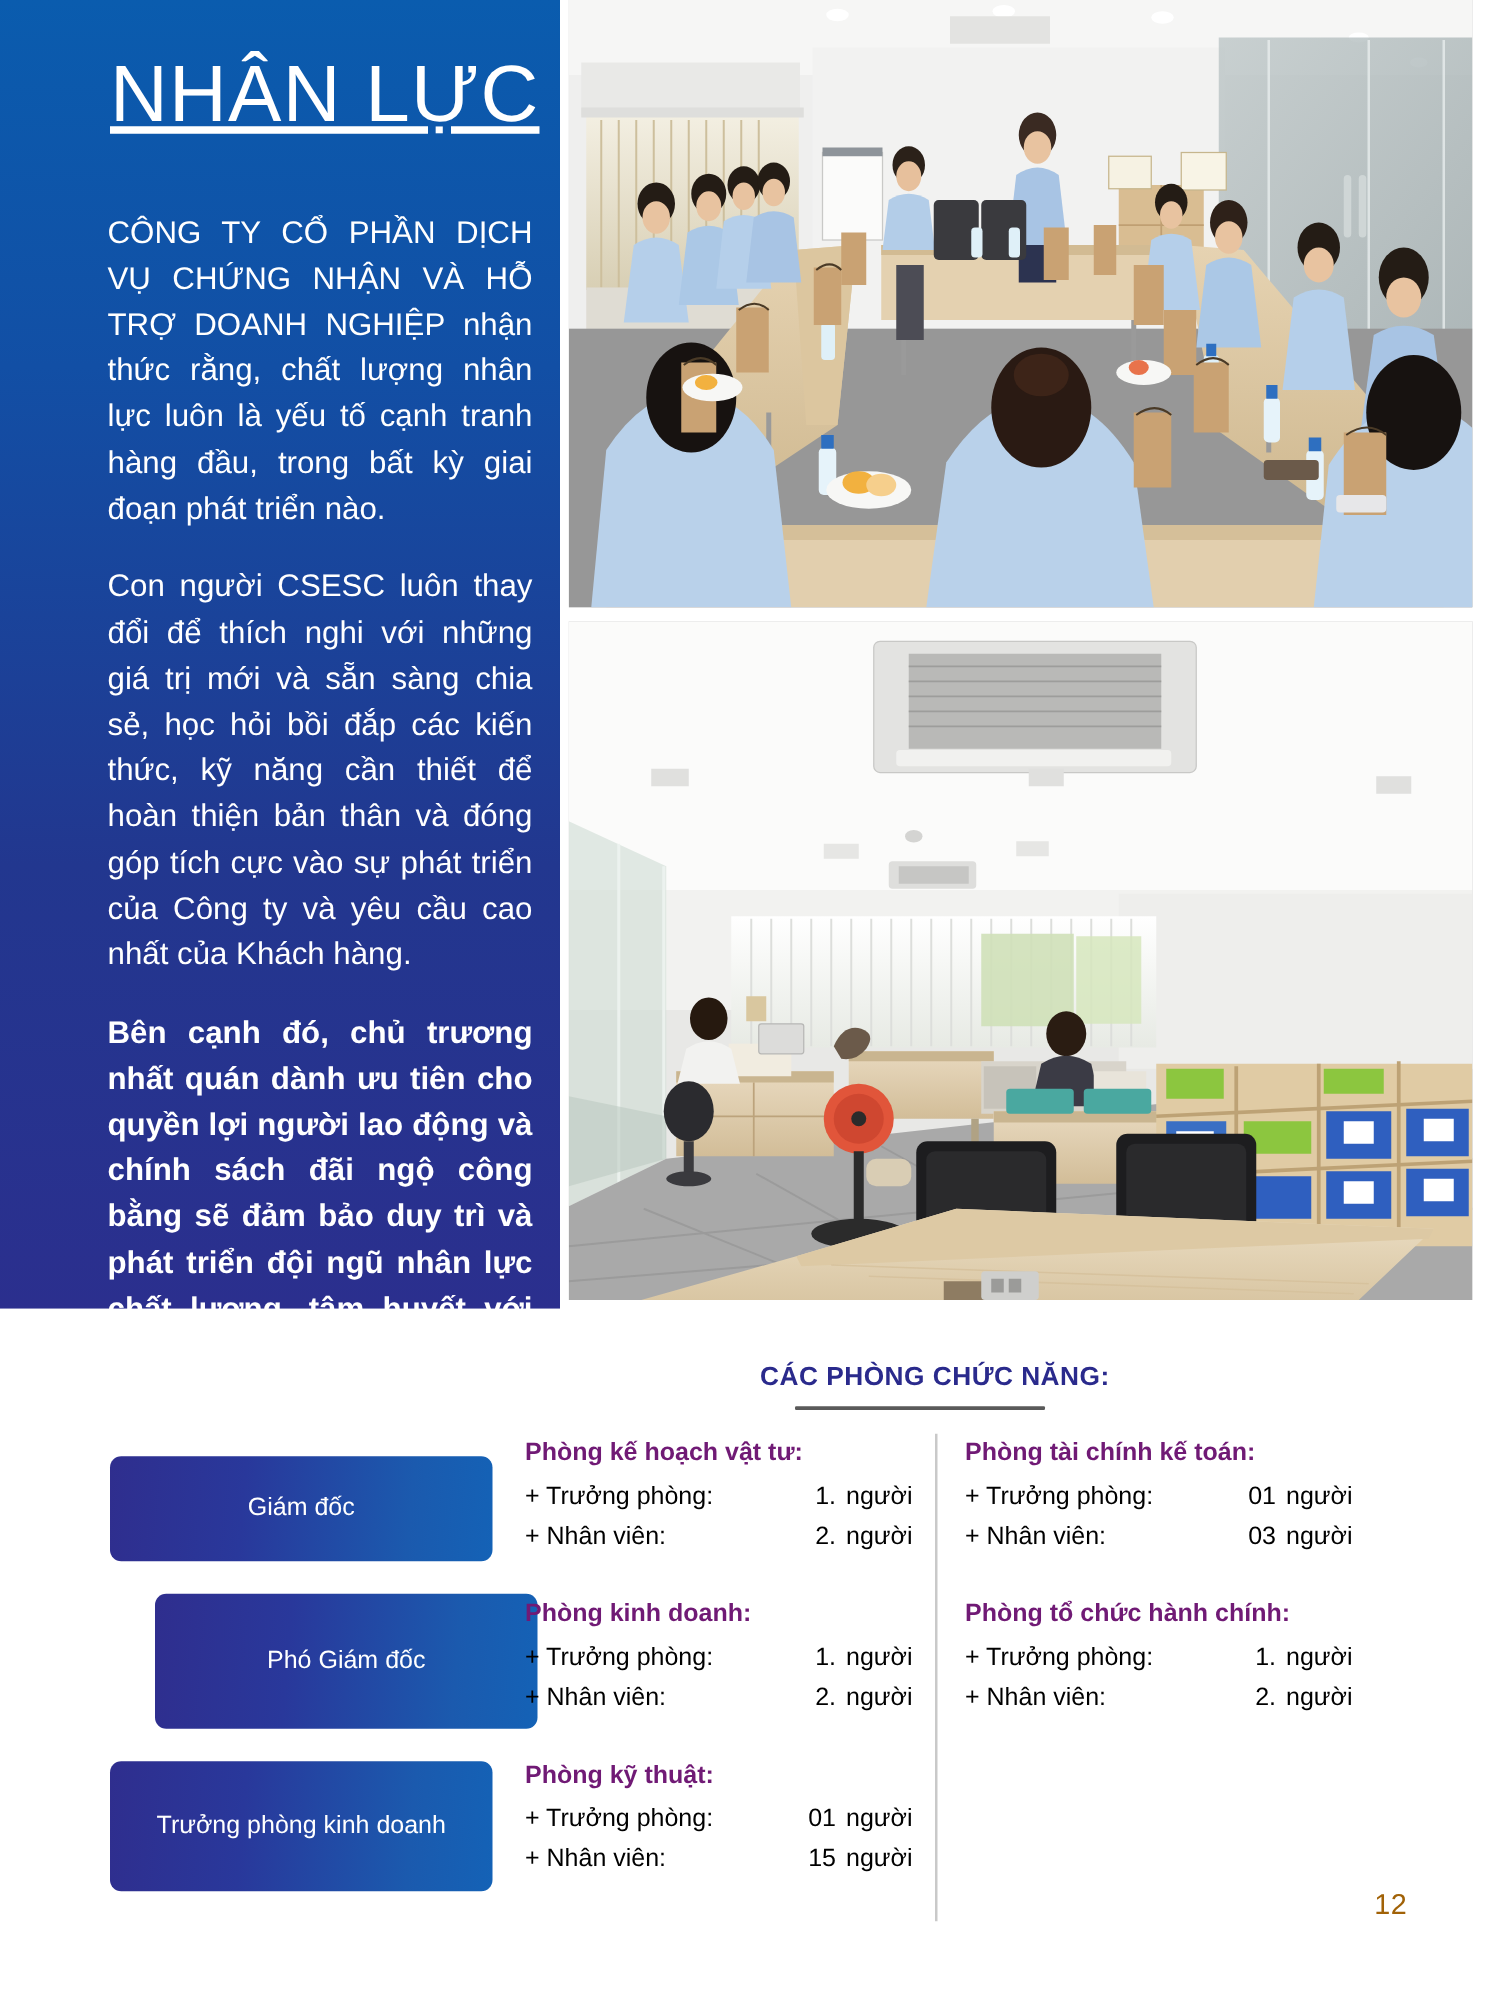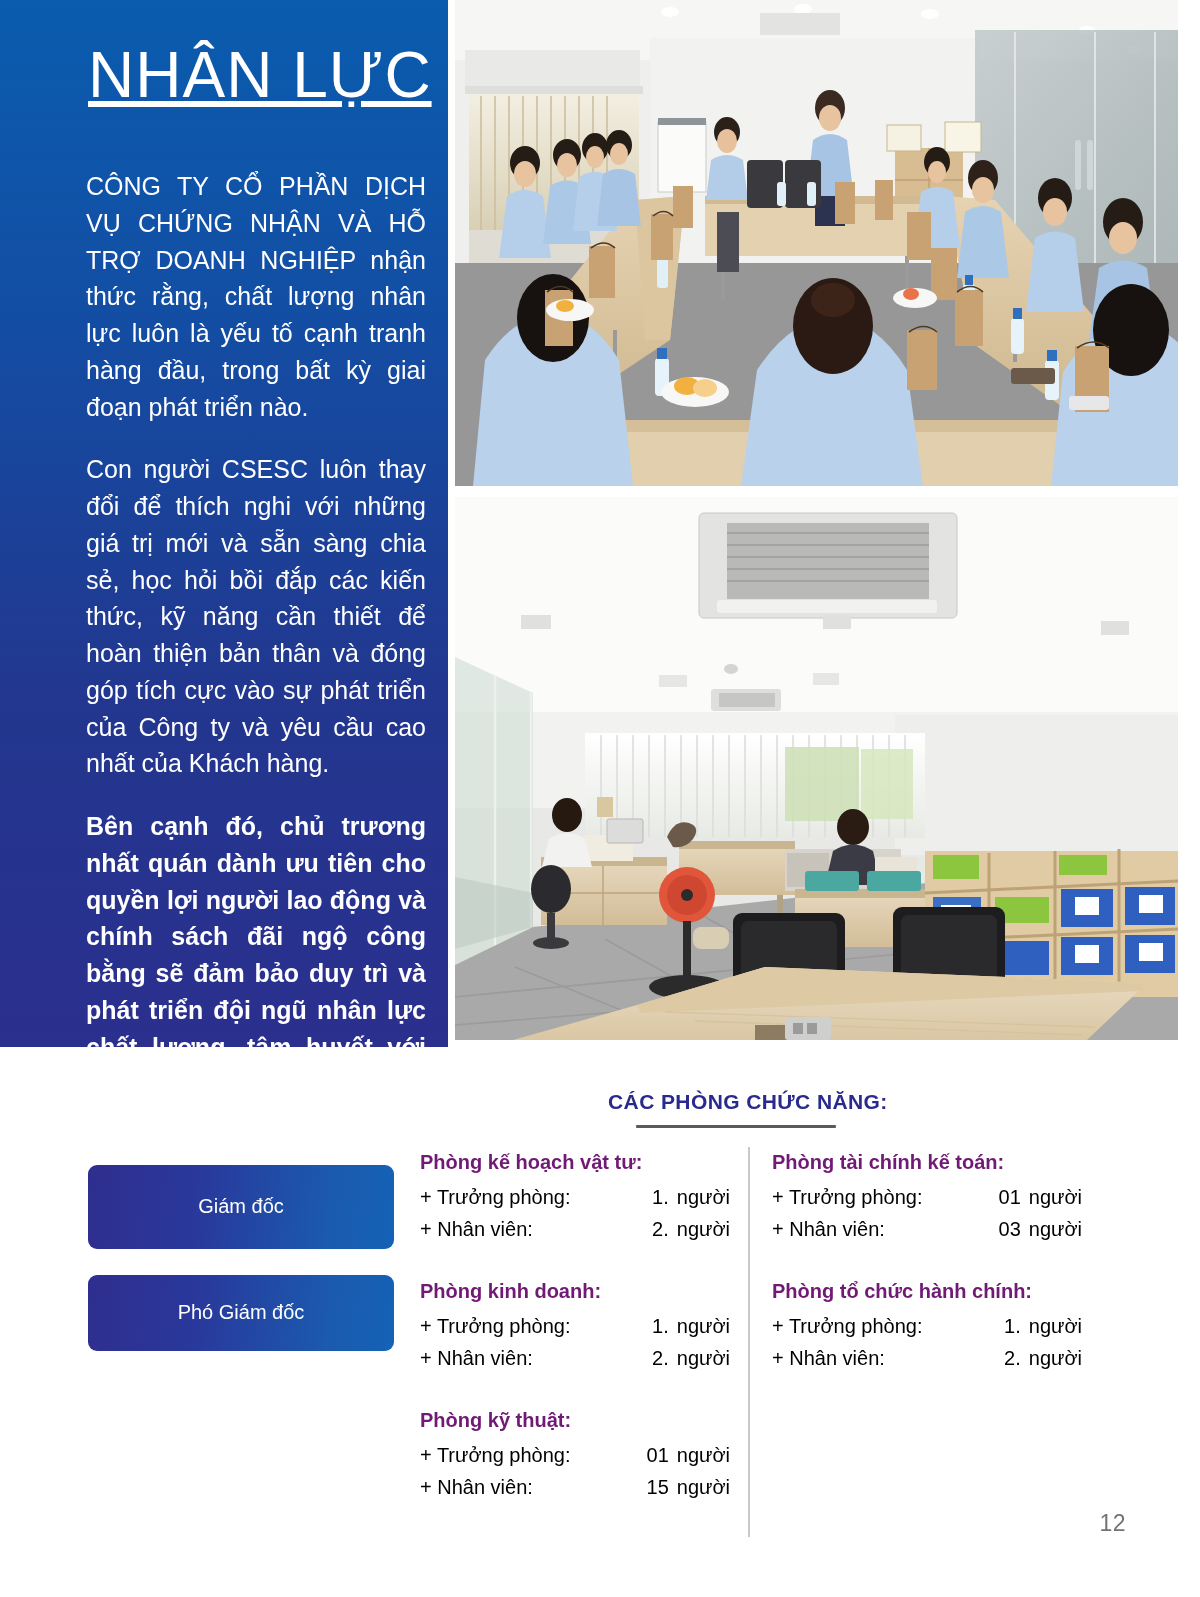--- a/index.html
+++ b/index.html
@@ -57,21 +57,21 @@
   
   .boxes { position: absolute; left: 88px; top: 118px; width: 306px; }
   .dir-box {
     width: 306px; border-radius: 9px; color: #fff;
     display: flex; align-items: center; justify-content: center;
     font-size: 20px; line-height: 1.28;
     background: linear-gradient(95deg, #2f2e8e 0%, #29389b 35%, #1b5aae 78%, #1462b6 100%);
     padding: 0 18px;
   }
   .dir-box.b1 { height: 84px; margin-bottom: 26px; }
-  .dir-box.b2 { height: 76px; margin-bottom: 26px; }
+  .dir-box.b2 { height: 108px; margin-bottom: 26px; margin-left: 36px; }
   .dir-box.b3 { height: 104px; }
 
   
   .dept-col { position: absolute; top: 104px; }
   .col-a { left: 420px; width: 310px; }
   .col-b { left: 772px; width: 310px; }
 
   .divider {
     position: absolute; left: 748px; top: 100px;
     width: 2px; height: 390px; background: #c9c9c9;
@@ -88,21 +88,21 @@
     font-size: 20px; color: #000000; line-height: 1.62;
     white-space: nowrap;
   }
   .dept-row .lbl { flex: 0 0 auto; }
   .dept-row .spacer { flex: 1 1 auto; }
   .dept-row .cnt { flex: 0 0 auto; text-align: right; min-width: 34px; }
   .dept-row .unit { flex: 0 0 auto; margin-left: 8px; }
 
   .page-num {
     position: absolute; right: 74px; top: 463px;
-    font-size: 23px; color: #737373; letter-spacing: 0.5px;
+    font-size: 23px; color: #a16207; letter-spacing: 0.5px;
   }
 </style>
 </head>
 <body>
 
 <div class="page">
 
   <div class="blue-panel">
     <div class="panel-title">NHÂN LỰC</div>
     <div class="panel-body">
@@ -527,20 +527,23 @@
       <span class="rule"></span>
     </div>
 
     <div class="boxes">
       <div class="dir-box b1">
         <span>Giám đốc</span>
       </div>
       <div class="dir-box b2">
         <span>Phó Giám đốc</span>
       </div>
+      <div class="dir-box b3">
+        <span>Trưởng phòng kinh doanh</span>
+      </div>
     </div>
 
     <div class="divider"></div>
 
     <div class="dept-col col-a">
 
       <div class="dept">
         <div class="dept-title">Phòng kế hoạch vật tư:</div>
         <div class="dept-row">
           <span class="lbl">+ Trưởng phòng:</span>

